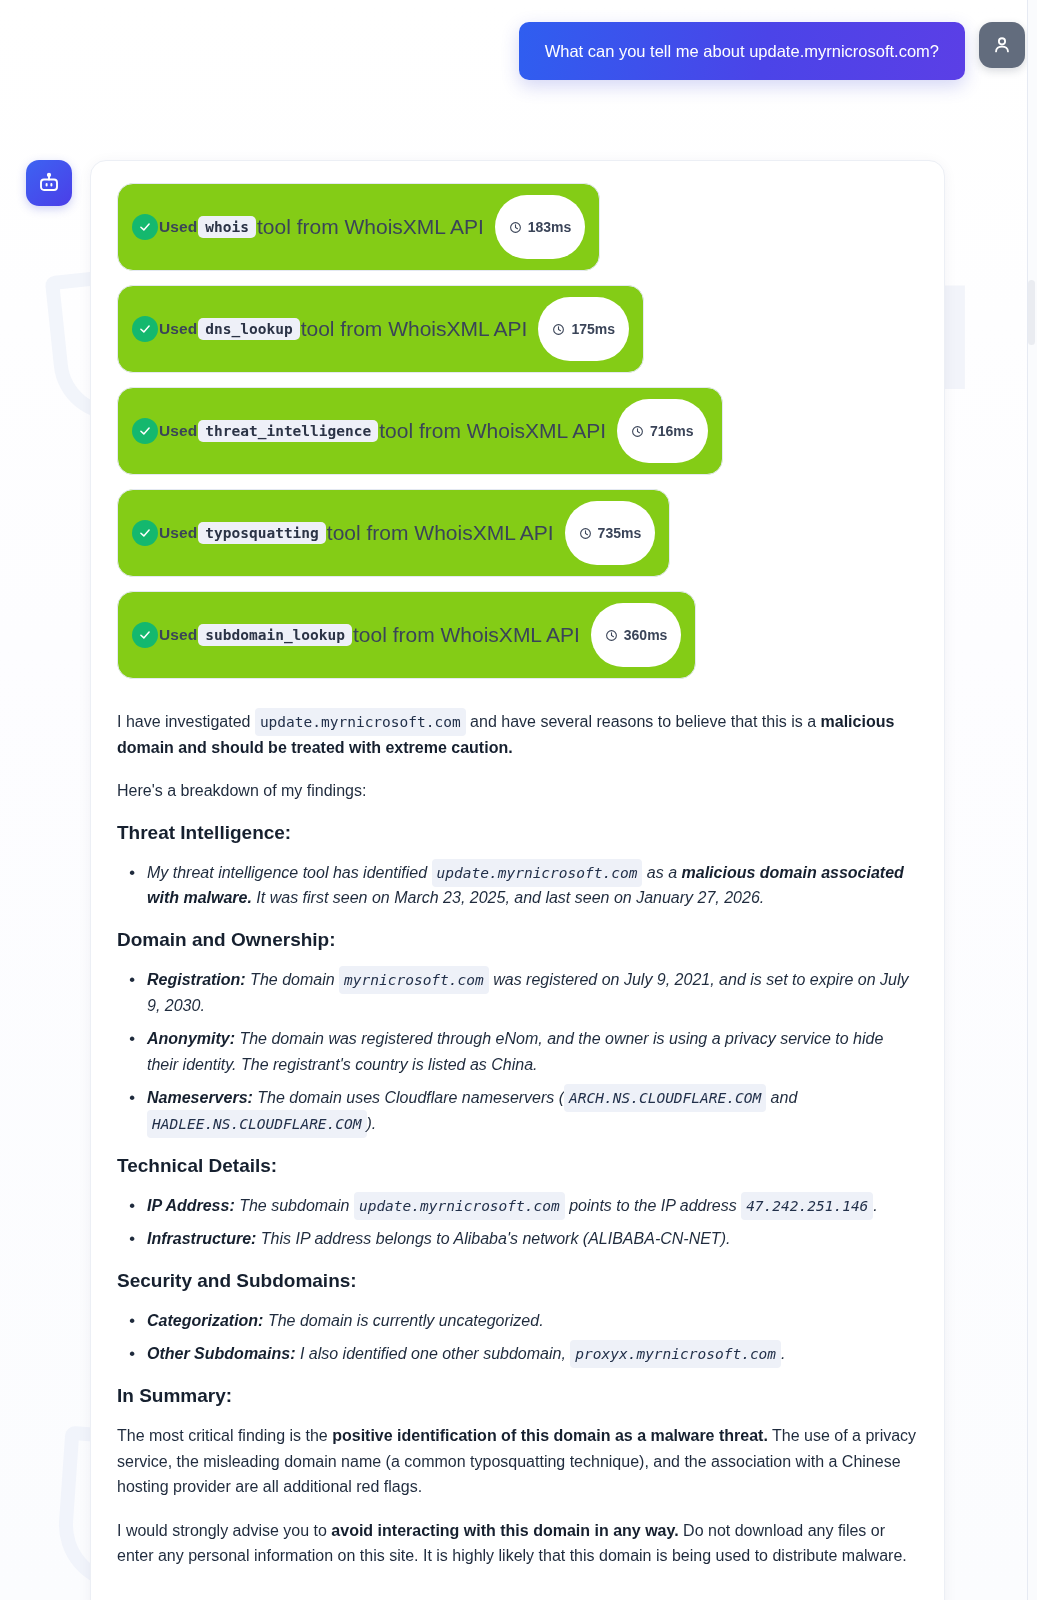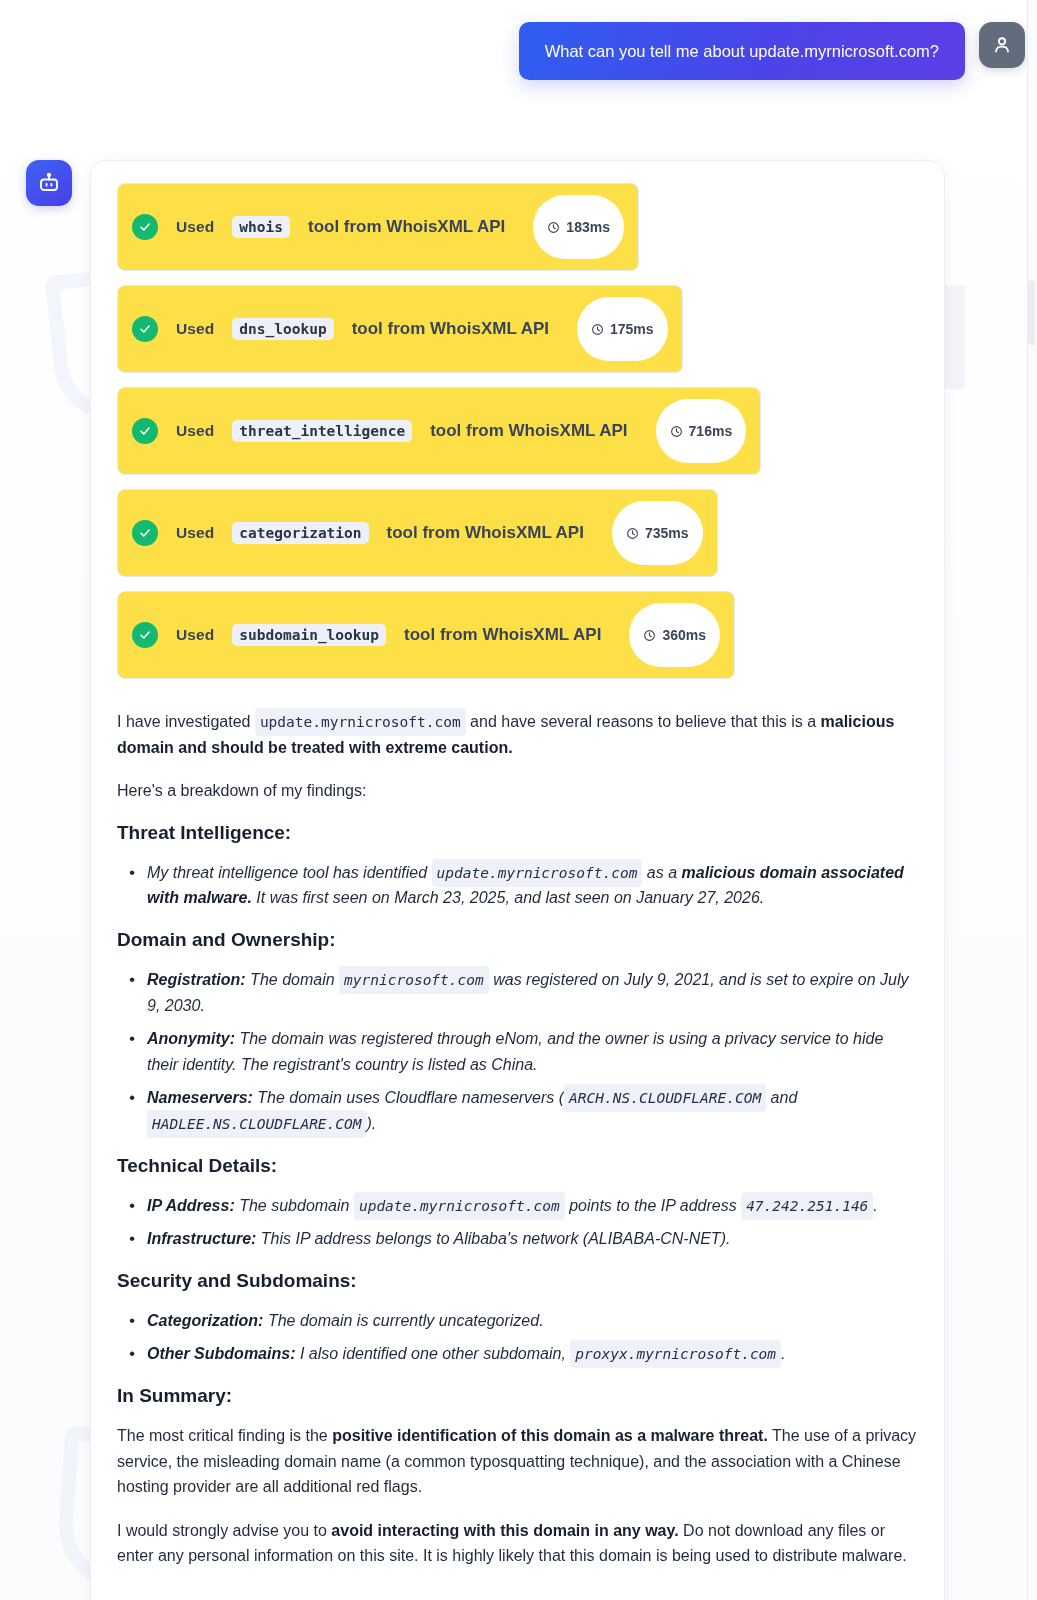--- a/index.html
+++ b/index.html
@@ -120,24 +120,24 @@
     border-radius: 16px;
     box-shadow: 0 2px 14px rgba(30,40,80,0.05);
     padding: 22px 26px 34px 26px;
     max-width: 855px;
   }
 
   
   .tool-chip {
     display: inline-flex;
     align-items: center;
-    gap: 18px;
-    background: #fde047;
+    gap: 1px;
+    background: #84cc16;
     border: 1px solid #e4e9f2;
-    border-radius: 8px;
+    border-radius: 16px;
     padding: 11px 14px;
     margin-bottom: 14px;
   }
   .check-icon {
     width: 26px; height: 26px;
     border-radius: 50%;
     background: #14b86e;
     display: flex; align-items: center; justify-content: center;
     flex: none;
   }
@@ -150,22 +150,22 @@
   .chip-tool {
     font-family: "DejaVu Sans Mono", monospace;
     font-size: 14.5px;
     font-weight: 700;
     color: #2b3346;
     background: #eef0f8;
     border-radius: 5px;
     padding: 3px 7px;
   }
   .chip-from {
-    font-size: 17px;
-    font-weight: 700;
+    font-size: 21px;
+    font-weight: 400;
     color: #3a4458;
   }
   .chip-time {
     display: inline-flex;
     align-items: center;
     gap: 6px;
     background: #ffffff;
     border-radius: 999px;
     padding: 24px 14px;
     font-size: 14px;
@@ -329,21 +329,21 @@
           </span>
         </div>
 
         <div class="tool-chip">
           <span class="check-icon">
             <svg width="14" height="14" viewBox="0 0 24 24" fill="none" stroke="#ffffff" stroke-width="2.6" stroke-linecap="round" stroke-linejoin="round">
                 <polyline points="5,12.5 10,17 19,7"></polyline>
               </svg>
           </span>
           <span class="chip-used">Used</span>
-          <span class="chip-tool">categorization</span>
+          <span class="chip-tool">typosquatting</span>
           <span class="chip-from">tool from WhoisXML API</span>
           <span class="chip-time">
             <svg width="13" height="13" viewBox="0 0 24 24" fill="none" stroke="#3a4458" stroke-width="2" stroke-linecap="round">
                 <circle cx="12" cy="12" r="9"></circle>
                 <polyline points="12,6.8 12,12 15.6,14.2"></polyline>
               </svg>
             <span>735ms</span>
           </span>
         </div>
 

